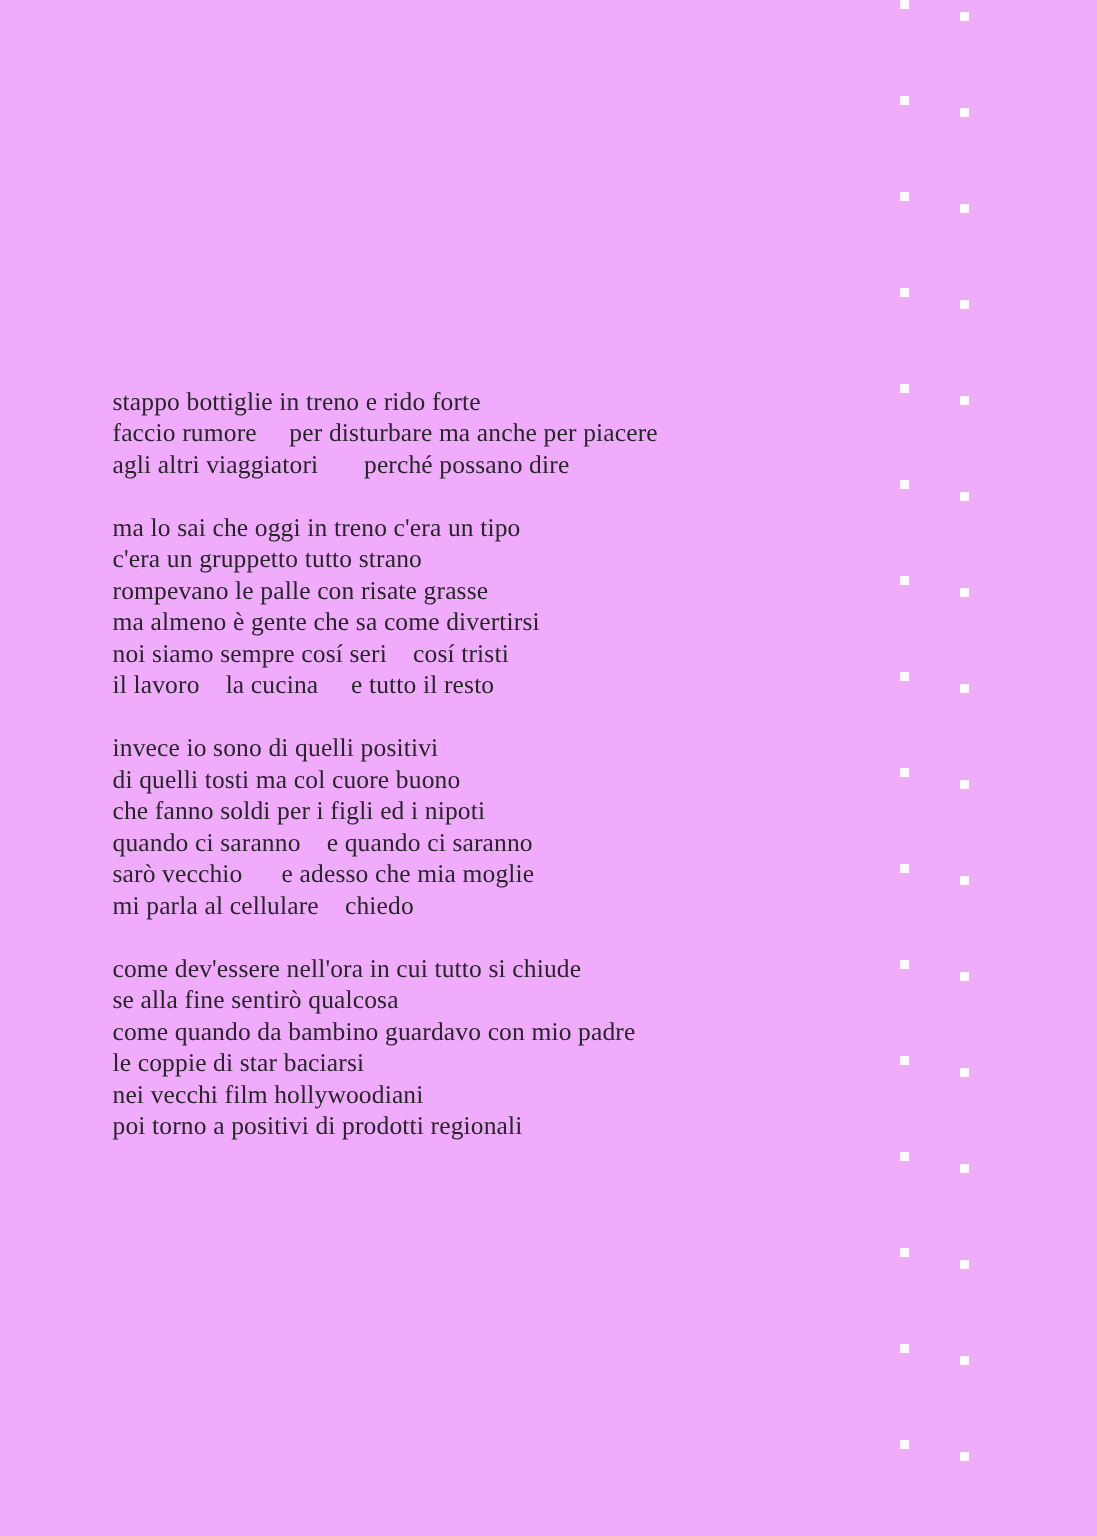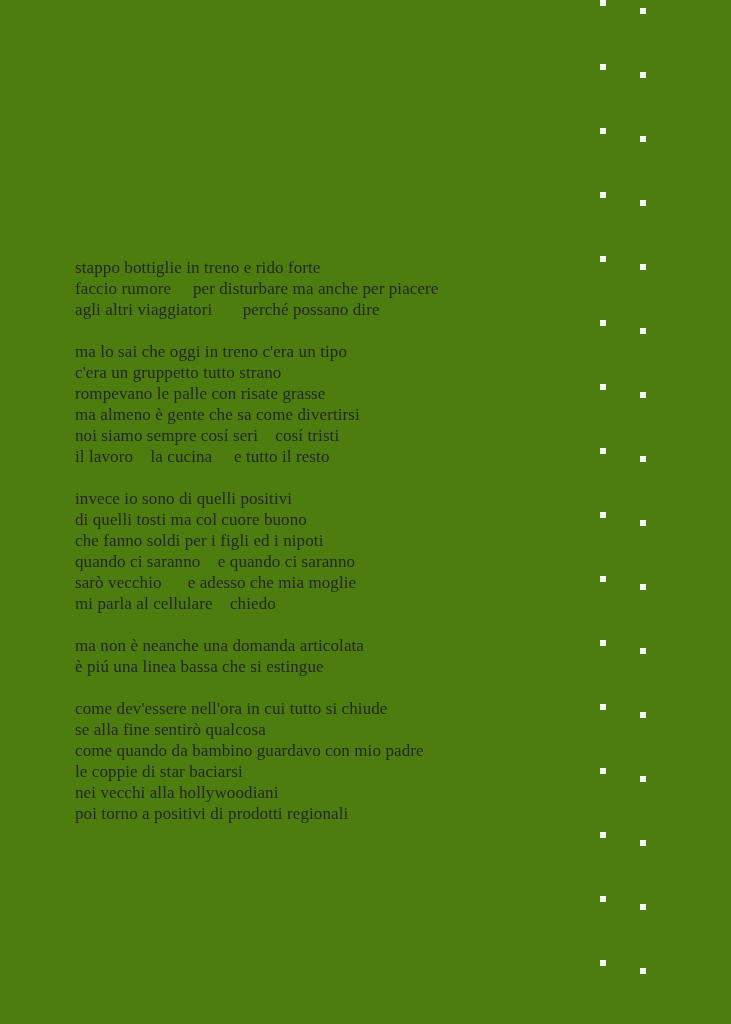--- a/index.html
+++ b/index.html
@@ -10,21 +10,21 @@
     width: 731px;
     height: 1024px;
     background: #ffffff;
     position: relative;
     overflow: hidden;
     font-family: "Liberation Serif", "DejaVu Serif", serif;
   }
   .page {
     position: absolute;
     inset: 0;
-    background: #4d7c0f;
+    background: #f0abfc;
   }
   .poem {
     position: absolute;
     left: 75px;
     top: 257px;
     width: 560px;
     color: #262626;
     font-size: 17px;
     line-height: 21px;
   }
@@ -86,25 +86,21 @@
       </div>
       <div class="stanza">
         <div class="poem-line">invece io sono di quelli positivi</div>
         <div class="poem-line">di quelli tosti ma col cuore buono</div>
         <div class="poem-line">che fanno soldi per i figli ed i nipoti</div>
         <div class="poem-line">quando ci saranno    e quando ci saranno</div>
         <div class="poem-line">sarò vecchio      e adesso che mia moglie</div>
         <div class="poem-line">mi parla al cellulare    chiedo</div>
       </div>
       <div class="stanza">
-        <div class="poem-line">ma non è neanche una domanda articolata</div>
-        <div class="poem-line">è piú una linea bassa che si estingue</div>
-      </div>
-      <div class="stanza">
         <div class="poem-line">come dev'essere nell'ora in cui tutto si chiude</div>
         <div class="poem-line">se alla fine sentirò qualcosa</div>
         <div class="poem-line">come quando da bambino guardavo con mio padre</div>
         <div class="poem-line">le coppie di star baciarsi</div>
-        <div class="poem-line">nei vecchi alla hollywoodiani</div>
+        <div class="poem-line">nei vecchi film hollywoodiani</div>
         <div class="poem-line">poi torno a positivi di prodotti regionali</div>
       </div>
     </div>
 </div>
 
 </body></html>

